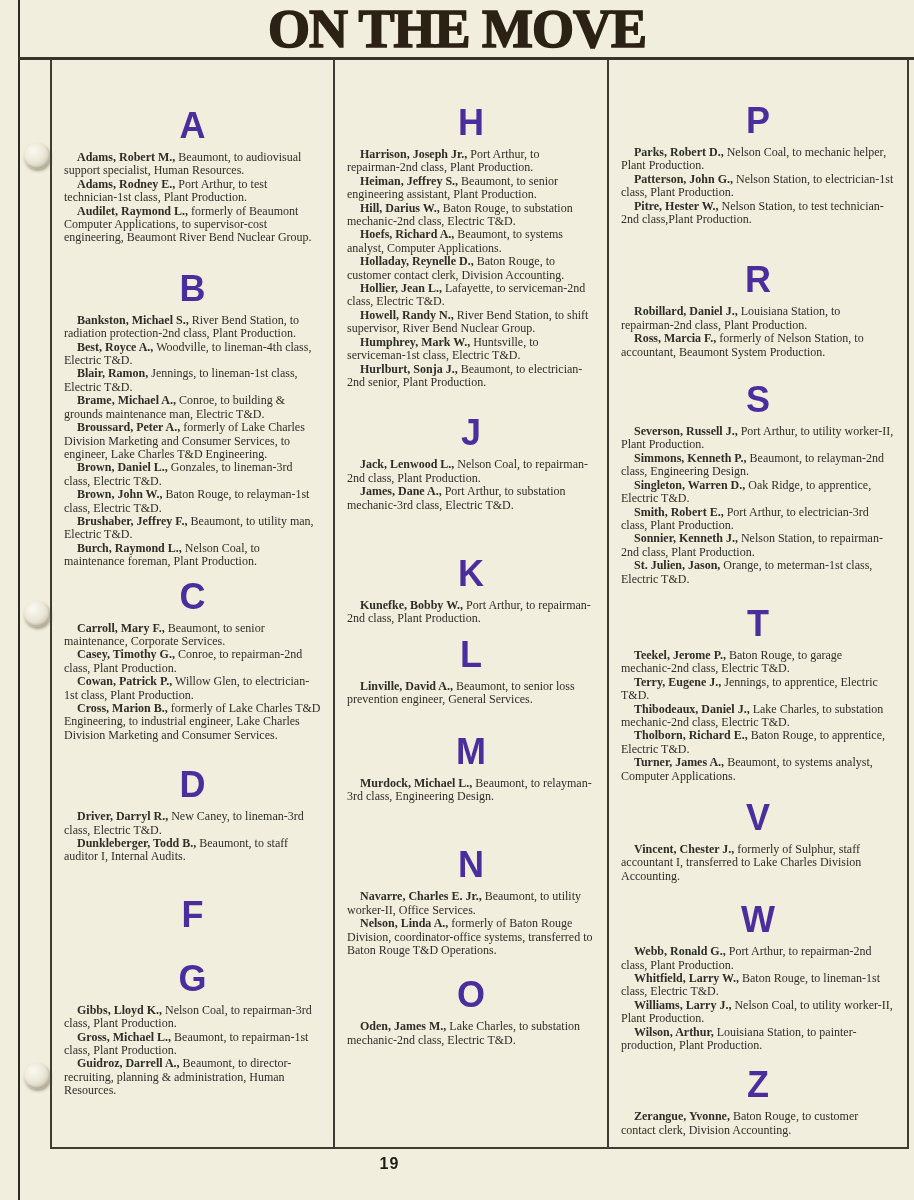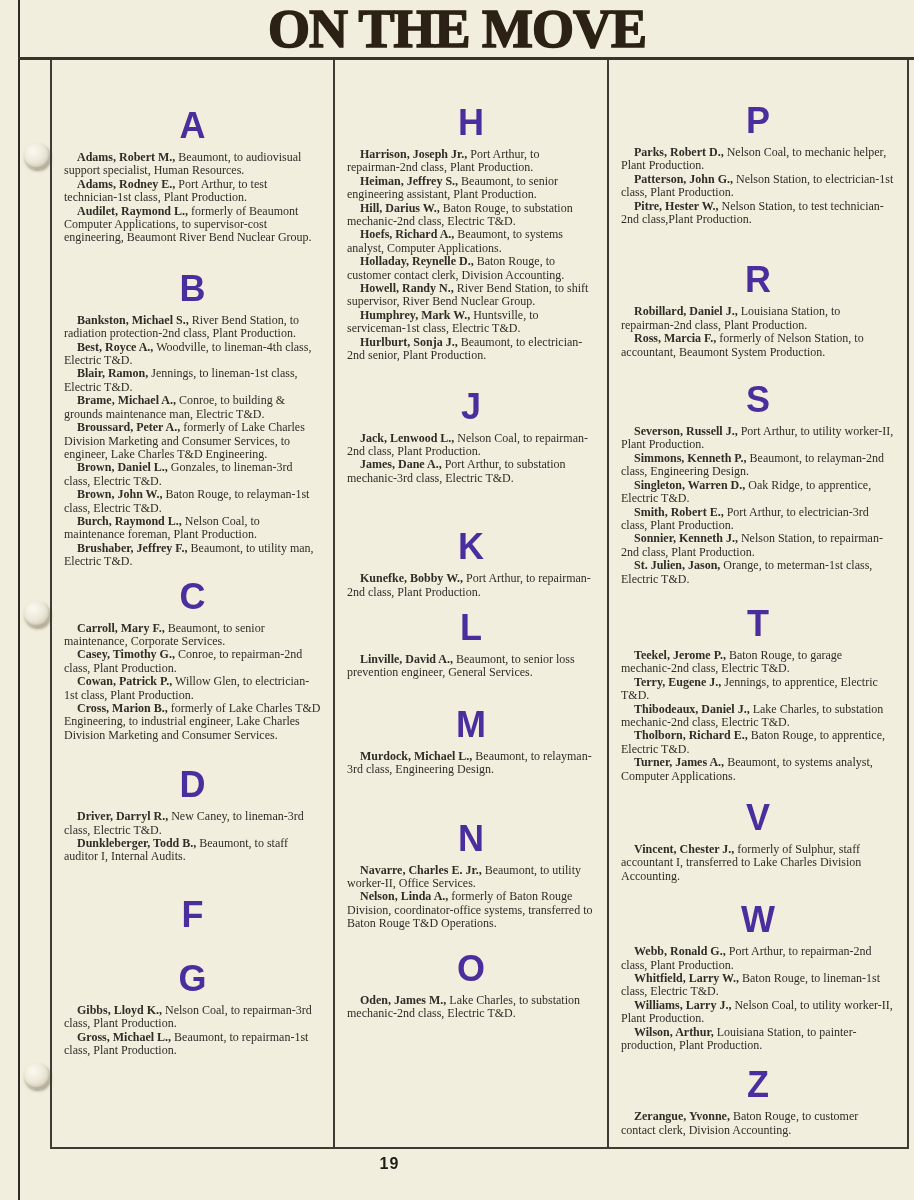--- a/index.html
+++ b/index.html
@@ -93,52 +93,54 @@
       </div>
       <div class="section">
         <div class="letter">B</div>
         <p class="entry"><b>Bankston, Michael S.,</b> <span>River Bend Station, to radiation protection-2nd class, Plant Production.</span></p>
         <p class="entry"><b>Best, Royce A.,</b> <span>Woodville, to lineman-4th class, Electric T&amp;D.</span></p>
         <p class="entry"><b>Blair, Ramon,</b> <span>Jennings, to lineman-1st class, Electric T&amp;D.</span></p>
         <p class="entry"><b>Brame, Michael A.,</b> <span>Conroe, to building &amp; grounds maintenance man, Electric T&amp;D.</span></p>
         <p class="entry"><b>Broussard, Peter A.,</b> <span>formerly of Lake Charles Division Marketing and Consumer Services, to engineer, Lake Charles T&amp;D Engineering.</span></p>
         <p class="entry"><b>Brown, Daniel L.,</b> <span>Gonzales, to lineman-3rd class, Electric T&amp;D.</span></p>
         <p class="entry"><b>Brown, John W.,</b> <span>Baton Rouge, to relayman-1st class, Electric T&amp;D.</span></p>
+        <p class="entry"><b>Brushaber, Jeffrey F.,</b> <span>Beaumont, to utility man, Electric T&amp;D.</span></p>
         <p class="entry"><b>Burch, Raymond L.,</b> <span>Nelson Coal, to maintenance foreman, Plant Production.</span></p>
-        <p class="entry"><b>Brushaber, Jeffrey F.,</b> <span>Beaumont, to utility man, Electric T&amp;D.</span></p>
       </div>
       <div class="section">
         <div class="letter">C</div>
         <p class="entry"><b>Carroll, Mary F.,</b> <span>Beaumont, to senior maintenance, Corporate Services.</span></p>
         <p class="entry"><b>Casey, Timothy G.,</b> <span>Conroe, to repairman-2nd class, Plant Production.</span></p>
         <p class="entry"><b>Cowan, Patrick P.,</b> <span>Willow Glen, to electrician-1st class, Plant Production.</span></p>
         <p class="entry"><b>Cross, Marion B.,</b> <span>formerly of Lake Charles T&amp;D Engineering, to industrial engineer, Lake Charles Division Marketing and Consumer Services.</span></p>
       </div>
       <div class="section">
         <div class="letter">D</div>
         <p class="entry"><b>Driver, Darryl R.,</b> <span>New Caney, to lineman-3rd class, Electric T&amp;D.</span></p>
         <p class="entry"><b>Dunkleberger, Todd B.,</b> <span>Beaumont, to staff auditor I, Internal Audits.</span></p>
       </div>
       <div class="section">
         <div class="letter">F</div>
       </div>
       <div class="section">
         <div class="letter">G</div>
         <p class="entry"><b>Gibbs, Lloyd K.,</b> <span>Nelson Coal, to repairman-3rd class, Plant Production.</span></p>
         <p class="entry"><b>Gross, Michael L.,</b> <span>Beaumont, to repairman-1st class, Plant Production.</span></p>
+        <p class="entry"><b>Guidroz, Darrell A.,</b> <span>Beaumont, to director-recruiting, planning &amp; administration, Human Resources.</span></p>
       </div>
     </div>
     <div class="column col1">
       <div class="section">
         <div class="letter">H</div>
         <p class="entry"><b>Harrison, Joseph Jr.,</b> <span>Port Arthur, to repairman-2nd class, Plant Production.</span></p>
         <p class="entry"><b>Heiman, Jeffrey S.,</b> <span>Beaumont, to senior engineering assistant, Plant Production.</span></p>
         <p class="entry"><b>Hill, Darius W.,</b> <span>Baton Rouge, to substation mechanic-2nd class, Electric T&amp;D.</span></p>
         <p class="entry"><b>Hoefs, Richard A.,</b> <span>Beaumont, to systems analyst, Computer Applications.</span></p>
         <p class="entry"><b>Holladay, Reynelle D.,</b> <span>Baton Rouge, to customer contact clerk, Division Accounting.</span></p>
+        <p class="entry"><b>Hollier, Jean L.,</b> <span>Lafayette, to serviceman-2nd class, Electric T&amp;D.</span></p>
         <p class="entry"><b>Howell, Randy N.,</b> <span>River Bend Station, to shift supervisor, River Bend Nuclear Group.</span></p>
         <p class="entry"><b>Humphrey, Mark W.,</b> <span>Huntsville, to serviceman-1st class, Electric T&amp;D.</span></p>
         <p class="entry"><b>Hurlburt, Sonja J.,</b> <span>Beaumont, to electrician-2nd senior, Plant Production.</span></p>
       </div>
       <div class="section">
         <div class="letter">J</div>
         <p class="entry"><b>Jack, Lenwood L.,</b> <span>Nelson Coal, to repairman-2nd class, Plant Production.</span></p>
         <p class="entry"><b>James, Dane A.,</b> <span>Port Arthur, to substation mechanic-3rd class, Electric T&amp;D.</span></p>
       </div>
       <div class="section">

